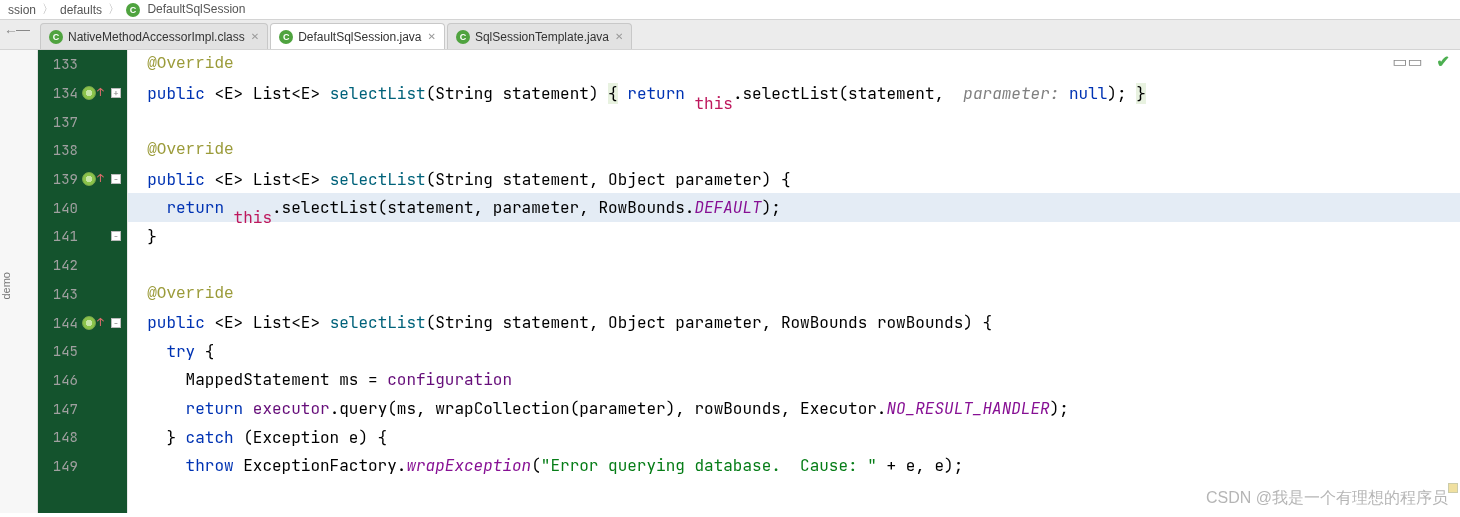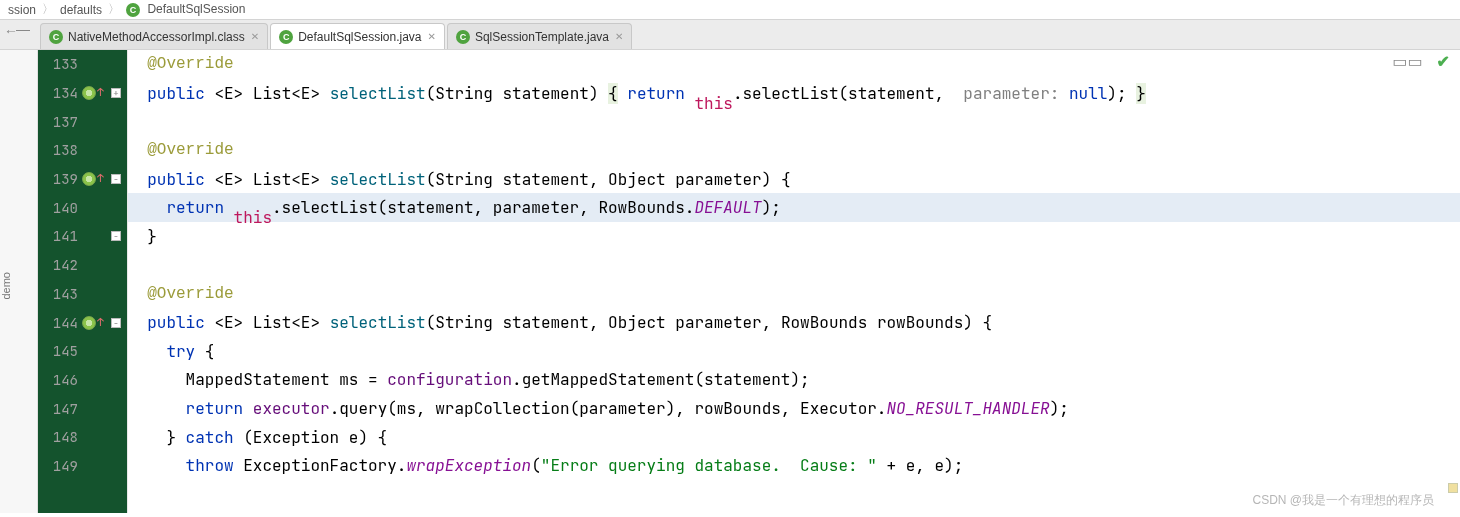--- a/index.html
+++ b/index.html
@@ -173,21 +173,21 @@
     padding-left: 0;
   }
   .code-area .line.hl {
     background: #e4ecf5;
   }
   .tok-annot  { color: #9b9b3a; font-family: Liberation Mono, monospace; }
   .tok-kw     { color: #0033b3; }
   .tok-type   { color: #000; }
   .tok-method { color: #00627a; }
   .tok-this   { color: #be185d; margin-top: 20px; }
-  .tok-lbl    { color: #808080; }
+  .tok-lbl    { color: #808080; font-style: italic; }
   .tok-static { color: #871094; font-style: italic; }
   .tok-field  { color: #660e7a; }
   .tok-str    { color: #067d17; }
   .tok-plain  { color: #000; }
   .tok-brace  { color: #000; }
   .tok-bracebg { background: #e8f2e0; }
 
   .right-icons {
     position: absolute;
     right: 10px;
@@ -201,23 +201,23 @@
   .right-scroll-marker {
     position: absolute;
     right: 2px;
     bottom: 20px;
     width: 10px; height: 10px;
     background: #f0e0a0;
     border: 1px solid #cca;
   }
   .watermark {
     position: absolute;
-    right: 26px;
+    right: 12px;
     bottom: 8px;
-    font-size: 12px;
+    font-size: 16px;
     color: rgba(120,120,120,0.55);
     font-family: sans-serif;
   }
 </style>
 </head>
 <body>
 
 <div class="top-breadcrumb">
   <span class="crumb">ssion</span>
   <span class="sep">〉</span>
@@ -332,21 +332,21 @@
       <div class="line"><span class="tok-plain">  </span><span class="tok-brace">}</span></div>
 
       <div class="line"></div>
 
       <div class="line"><span class="tok-plain">  </span><span class="tok-annot">@Override</span></div>
 
       <div class="line"><span class="tok-plain">  </span><span class="tok-kw">public</span><span class="tok-plain"> </span><span class="tok-type">&lt;E&gt;</span><span class="tok-plain"> </span><span class="tok-type">List</span><span class="tok-type">&lt;E&gt;</span><span class="tok-plain"> </span><span class="tok-method">selectList</span><span class="tok-plain">(String statement, Object parameter, RowBounds rowBounds) {</span></div>
 
       <div class="line"><span class="tok-plain">    </span><span class="tok-kw">try</span><span class="tok-plain"> {</span></div>
 
-      <div class="line"><span class="tok-plain">      </span><span class="tok-plain">MappedStatement ms = </span><span class="tok-field">configuration</span><span class="tok-plain">.getMappedStatement(statement);</span></div>
+      <div class="line"><span class="tok-plain">      </span><span class="tok-plain">MappedStatement ms = </span><span class="tok-field">configuration</span></div>
 
       <div class="line"><span class="tok-plain">      </span><span class="tok-kw">return </span><span class="tok-field">executor</span><span class="tok-plain">.query(ms, wrapCollection(parameter), rowBounds, Executor.</span><span class="tok-static">NO_RESULT_HANDLER</span><span class="tok-plain">);</span></div>
 
       <div class="line"><span class="tok-plain">    </span><span class="tok-brace">}</span><span class="tok-kw"> catch </span><span class="tok-plain">(Exception e) {</span></div>
 
       <div class="line"><span class="tok-plain">      </span><span class="tok-kw">throw </span><span class="tok-plain">ExceptionFactory.</span><span class="tok-static">wrapException</span><span class="tok-plain">(</span><span class="tok-str">"Error querying database.  Cause: "</span><span class="tok-plain"> + e, e);</span></div>
 
       <div class="right-scroll-marker"></div>
     </div>
   </div>

